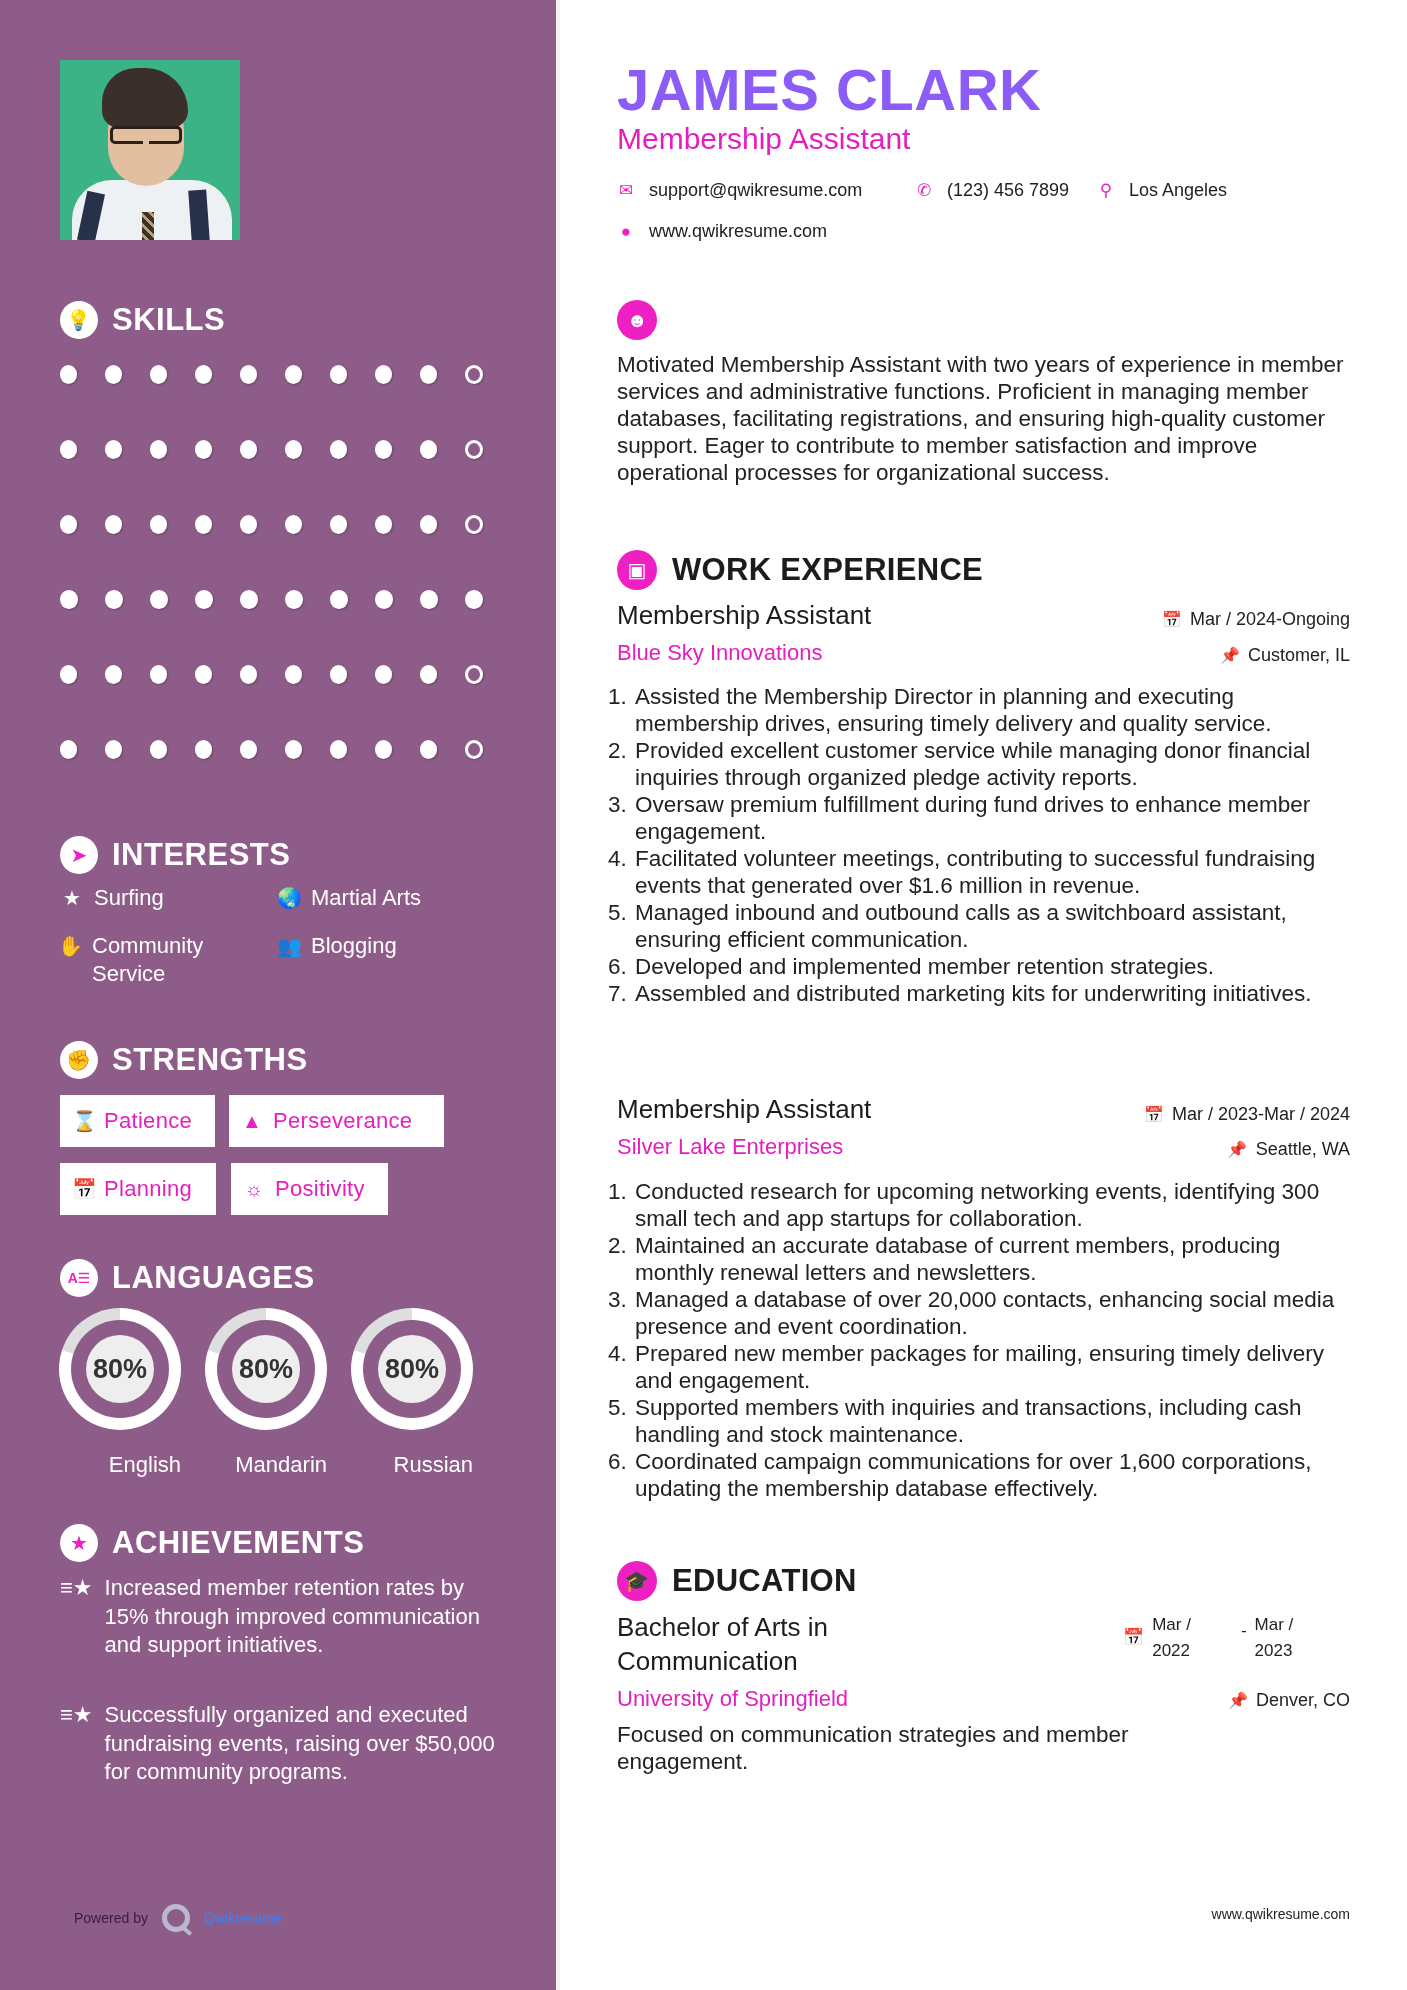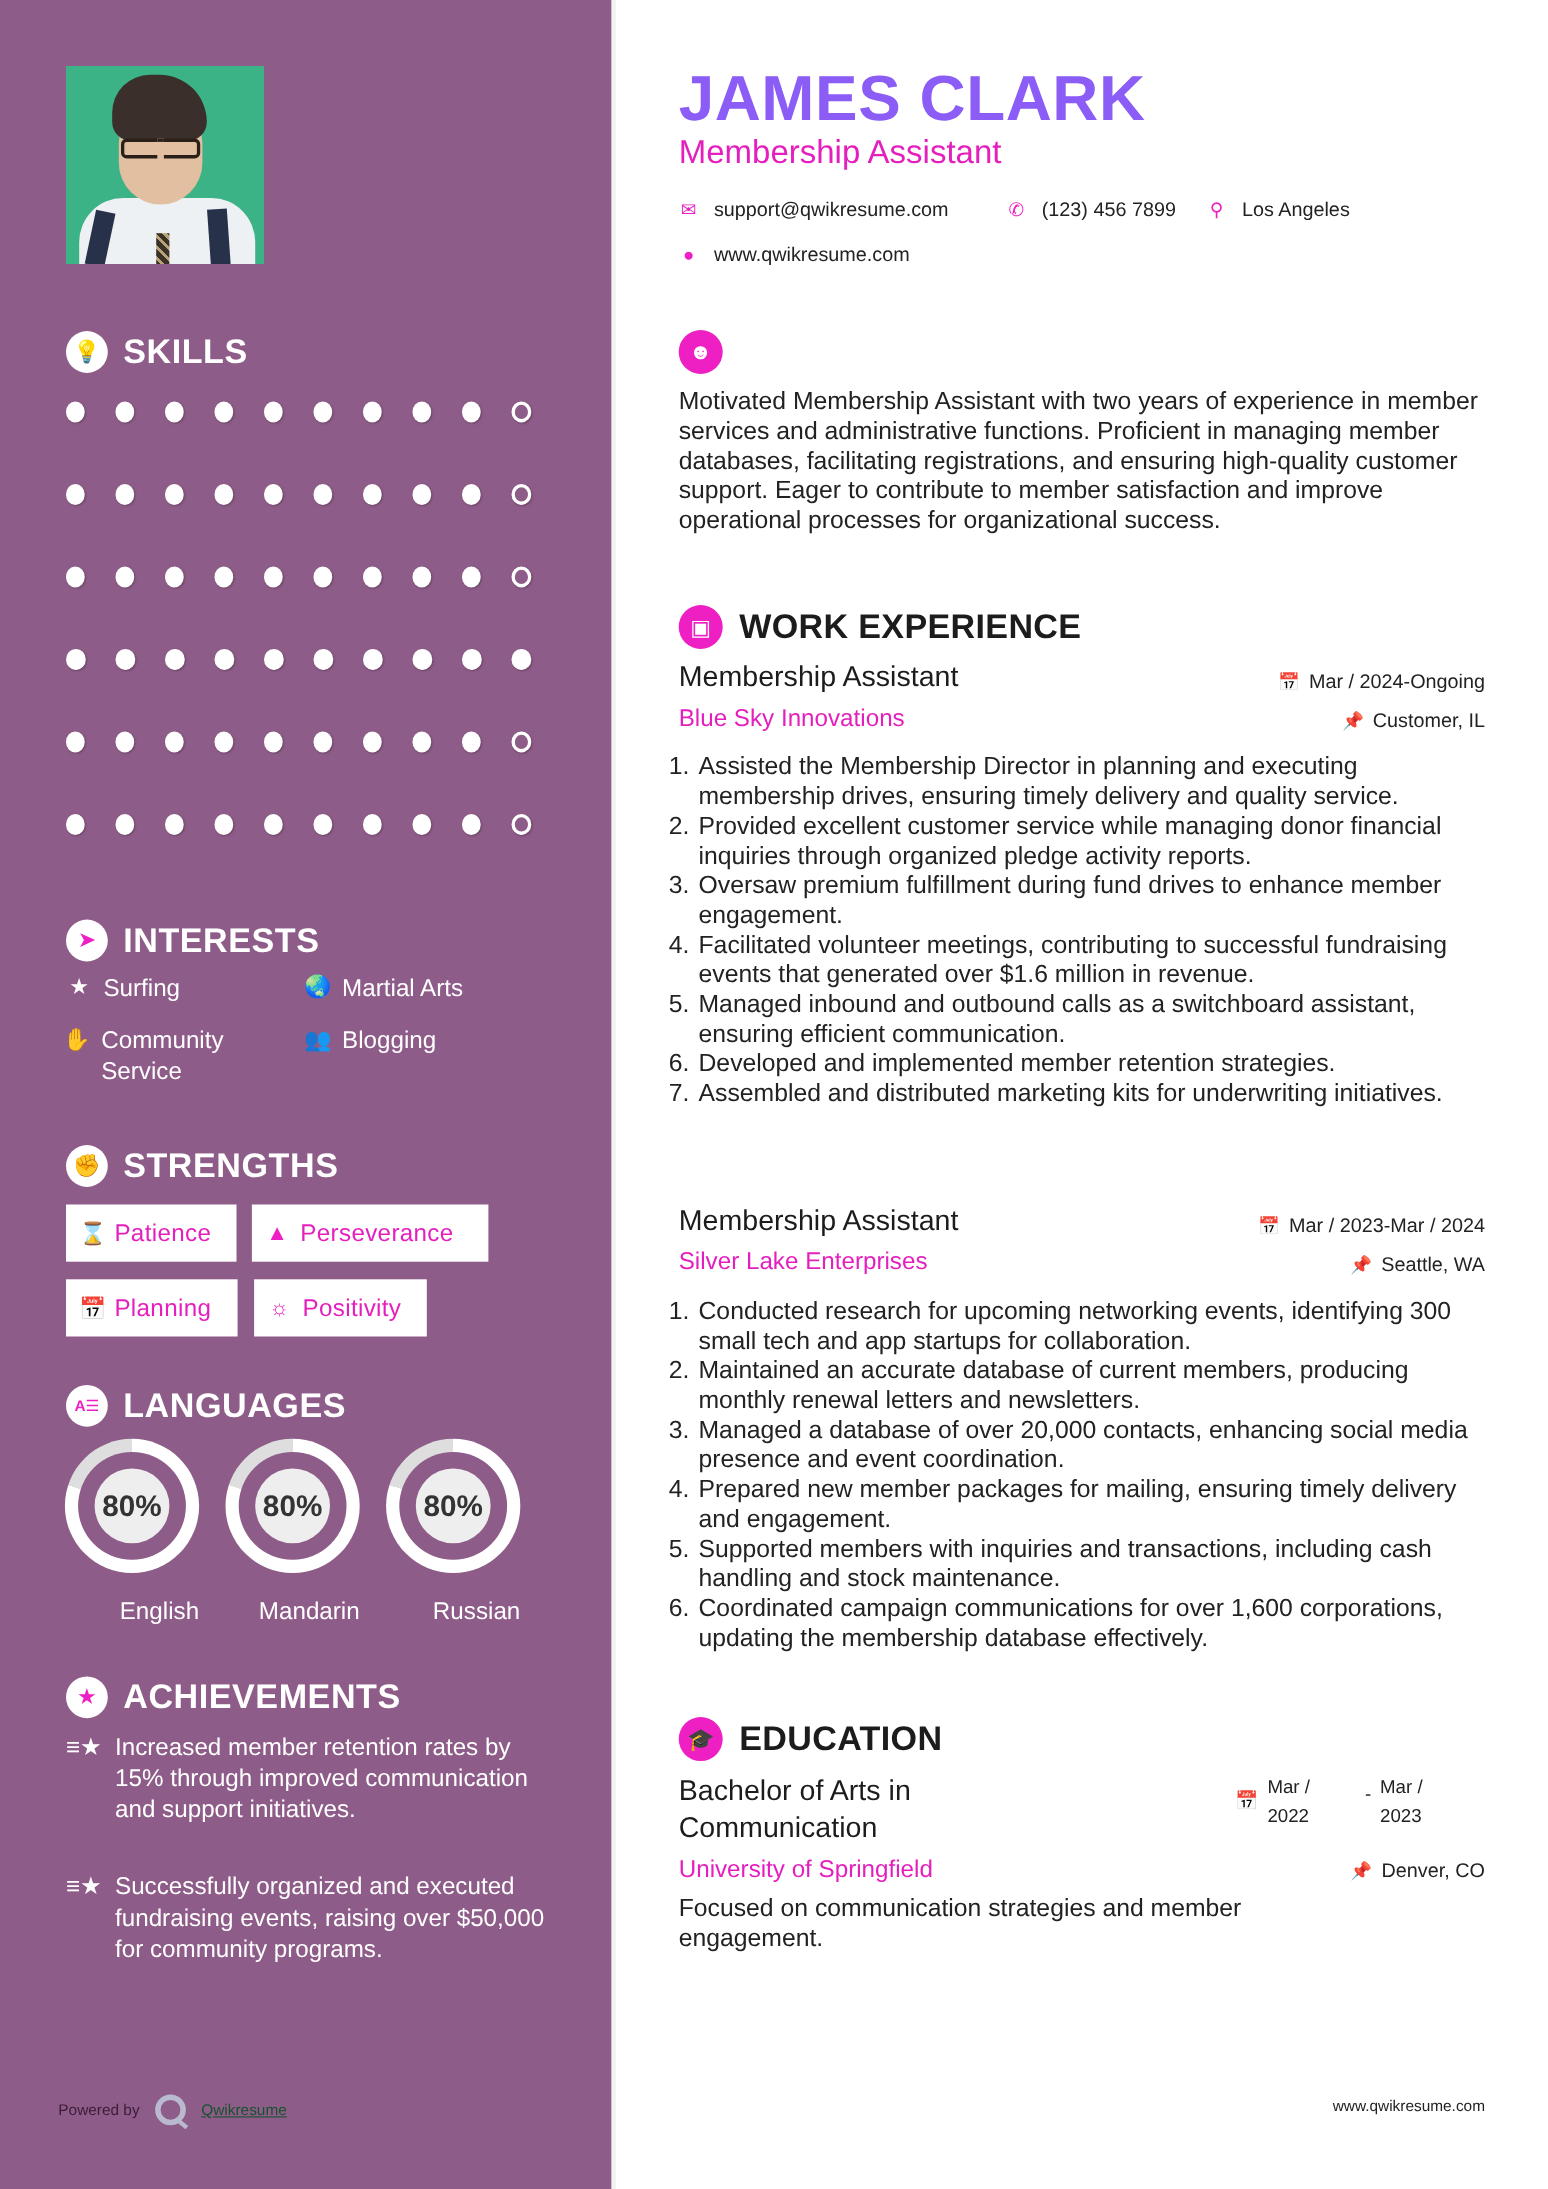--- a/index.html
+++ b/index.html
@@ -44,24 +44,24 @@
   .lang { position: absolute; width: 122px; text-align: center; }
   .ring { width: 122px; height: 122px; border-radius: 50%; position: relative; }
   .ring-inner { position: absolute; left: 12px; top: 12px; width: 98px; height: 98px; border-radius: 50%; background: #8e5c88; }
   .ring-core { position: absolute; left: 27px; top: 27px; width: 68px; height: 68px; border-radius: 50%; background: #eeeeee; color: #333; font-size: 27px; font-weight: 700; display: flex; align-items: center; justify-content: center; }
   .lang .lname { font-size: 22px; color: #fff; margin-top: 22px; text-align: right; }
 
   .ach { position: absolute; left: 60px; width: 450px; display: flex; gap: 12px; }
   .ach .ic { width: 34px; font-size: 22px; color: #fff; line-height: 28px; }
   .ach .txt { font-size: 22px; line-height: 28.5px; color: #fff; }
 
-  .powered { position: absolute; left: 53px; top: 1904px; display: flex; align-items: center; gap: 14px; font-size: 14px; color: #3a1d38; }
+  .powered { position: absolute; left: 74px; top: 1904px; display: flex; align-items: center; gap: 14px; font-size: 14px; color: #3a1d38; }
   .powered .q { width: 28px; height: 28px; border-radius: 50%; border: 5px solid #b9b9d0; position: relative; }
   .powered .q::after { content:""; position:absolute; right:-7px; bottom:-6px; width:10px; height:4px; background:#b9b9d0; transform: rotate(40deg); }
-  .powered .link { text-decoration: underline; color: #14532d; }
+  .powered .link { color: #3b82f6; }
   .name { position: absolute; left: 617px; top: 56px; font-size: 58px; font-weight: 900; color: #8b5cf6; letter-spacing: 0.5px; }
   .role { position: absolute; left: 617px; top: 122px; font-size: 30px; color: #e41fbe; }
   .contact { position: absolute; display: flex; align-items: center; gap: 14px; font-size: 18px; color: #222; }
   .contact .ic { color: #ee1fc3; font-size: 17px; width: 18px; text-align: center; }
 
   .m-head { position: absolute; left: 617px; display: flex; align-items: center; gap: 15px; }
   .m-head .badge { width: 40px; height: 40px; border-radius: 50%; background: #ee1fc3; color: #fff; display: flex; align-items: center; justify-content: center; font-size: 20px; }
   .m-head .title { font-size: 31px; font-weight: 700; color: #1c1c1c; letter-spacing: 0.3px; }
 
   .para { position: absolute; left: 617px; width: 733px; font-size: 22.5px; line-height: 27px; color: #222; }

